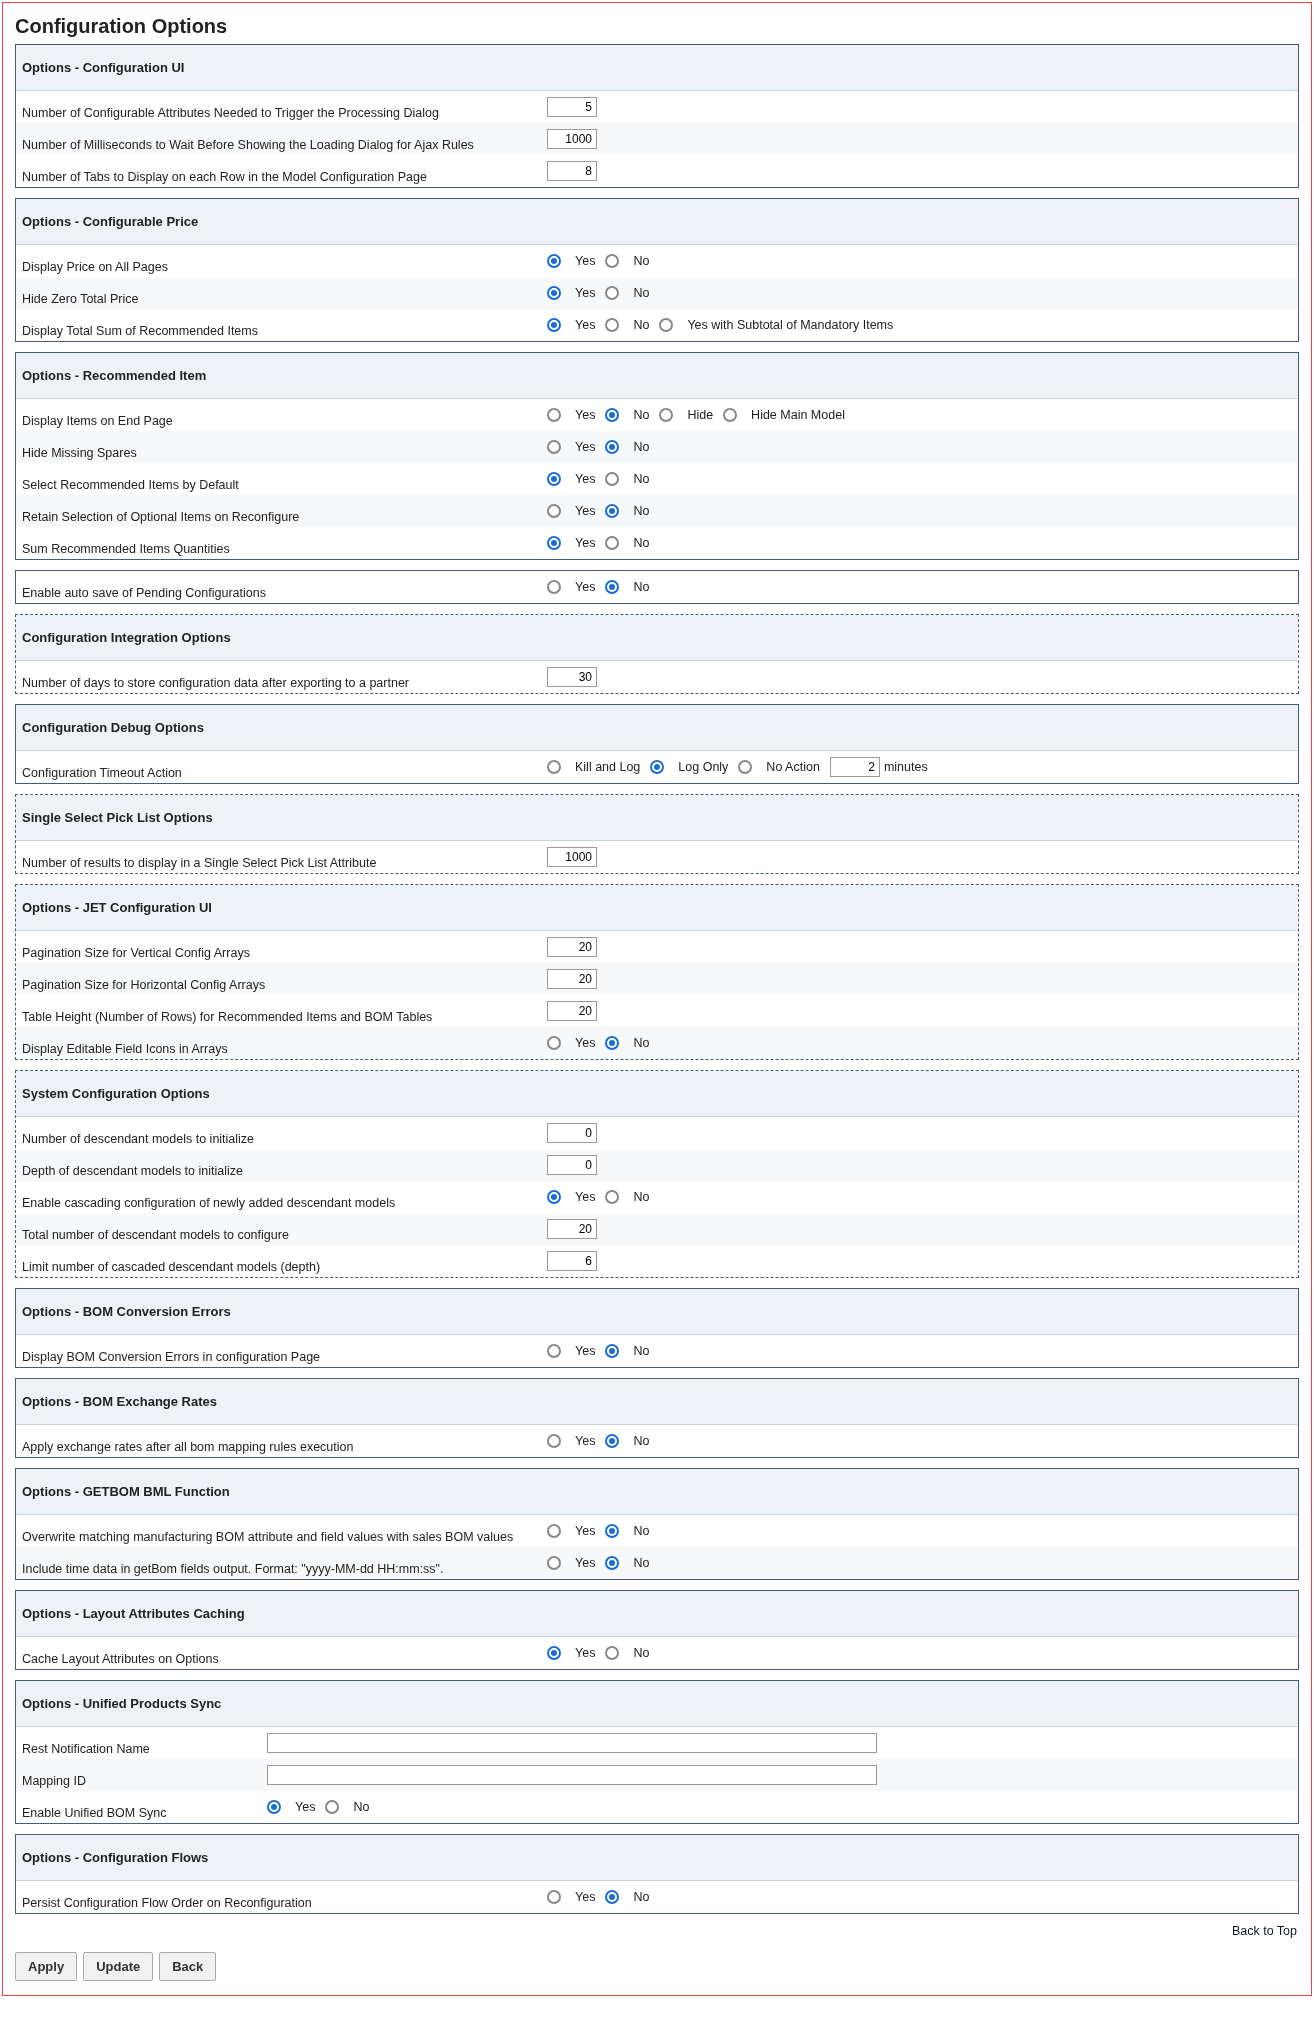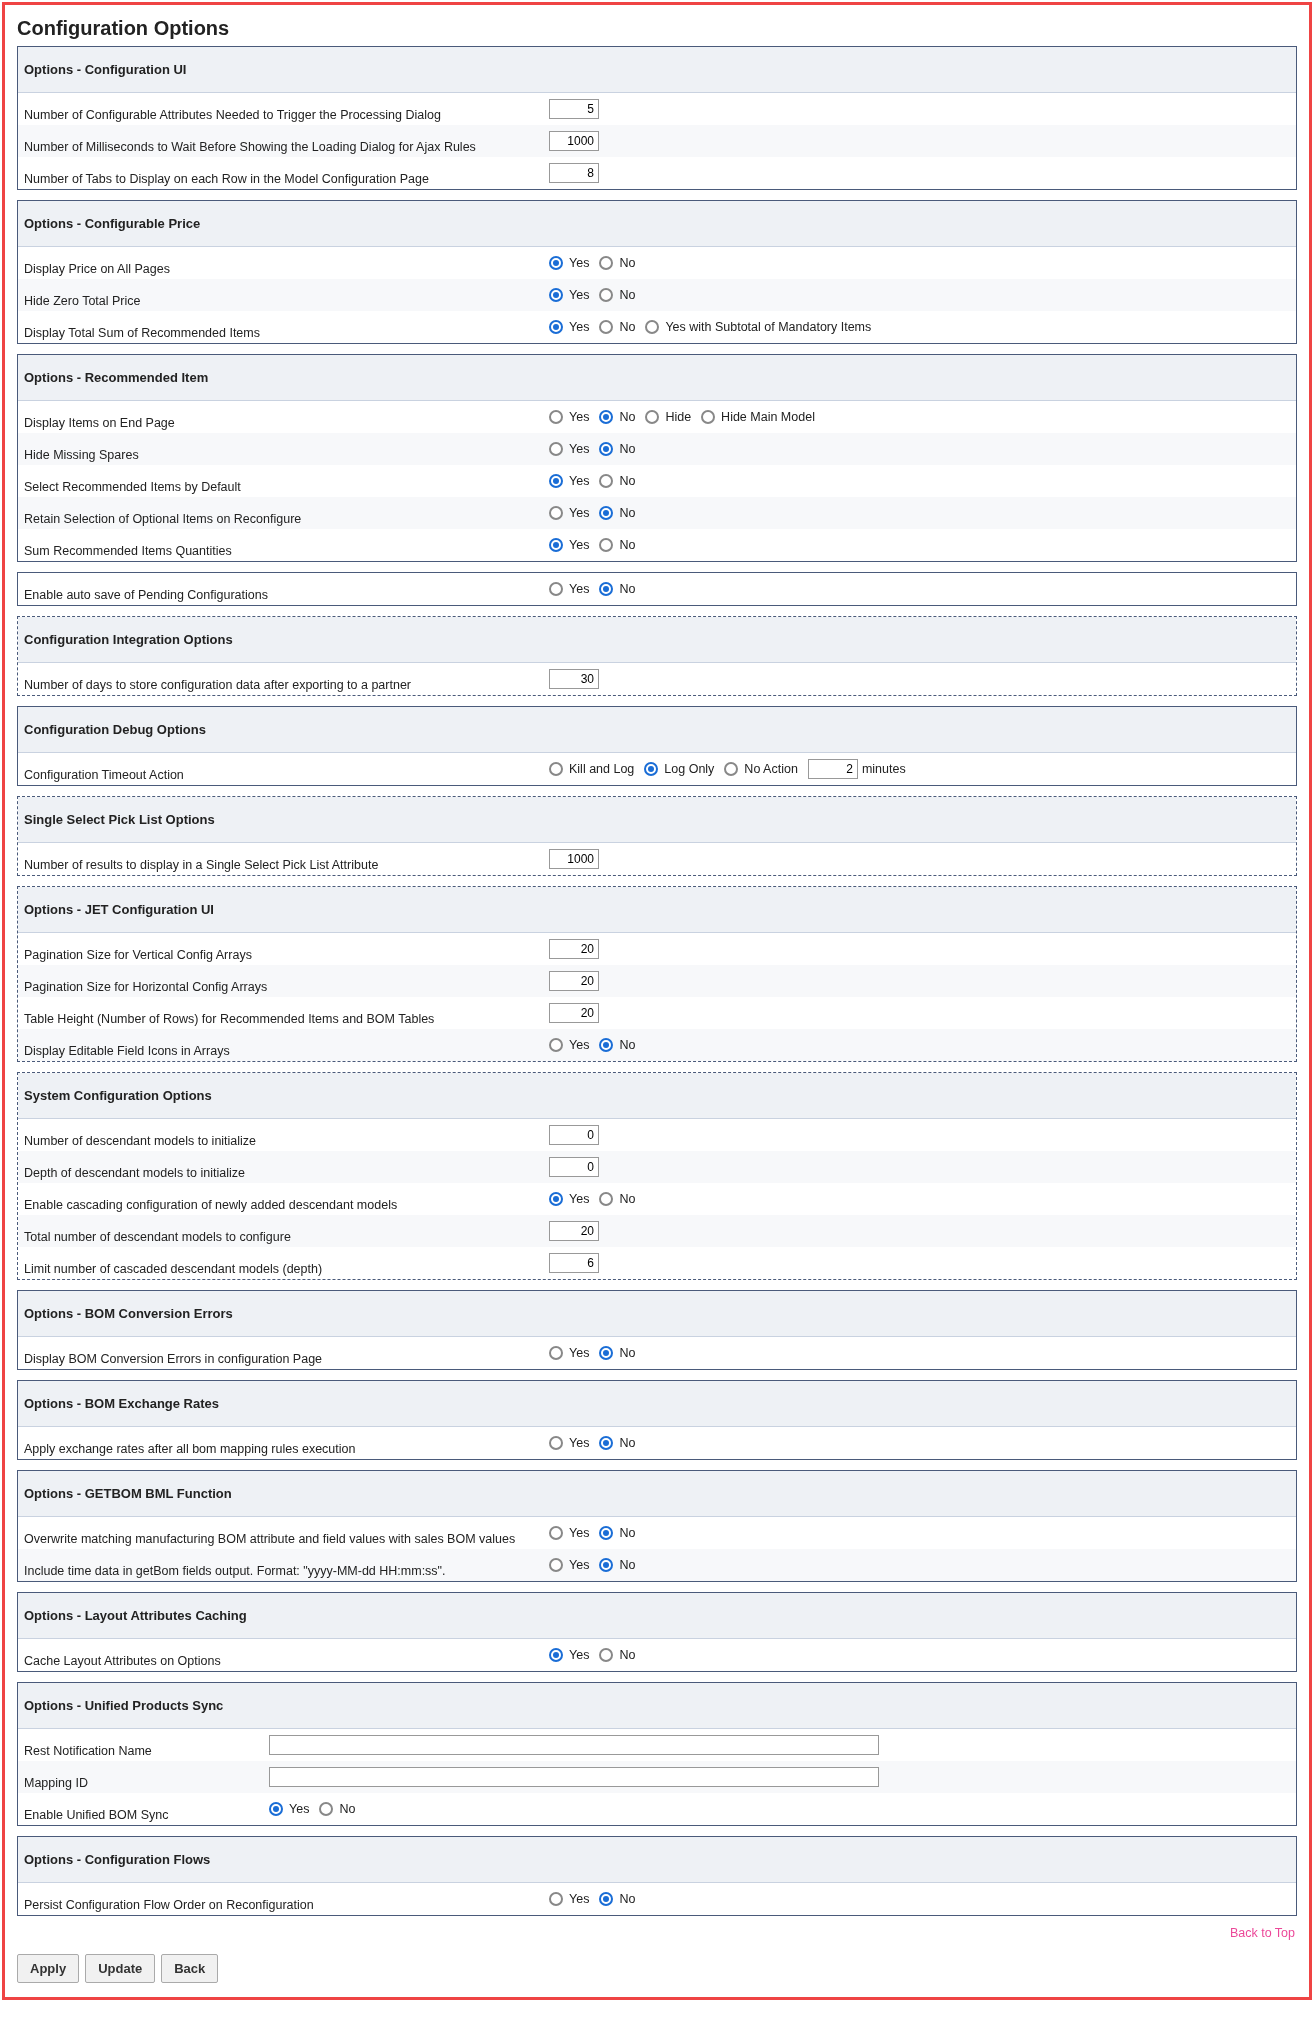--- a/index.html
+++ b/index.html
@@ -5,21 +5,21 @@
   * { box-sizing: border-box; }
   body {
     margin: 0;
     padding: 0;
     font-family: Arial, Helvetica, sans-serif;
     font-size: 12.5px;
     color: #222;
     background: #fff;
   }
   .page {
-    border: 3px solid #ef4444;
+    border: 1px solid #ef4444;
     margin: 2px;
     padding: 10px 12px 14px 12px;
   }
   h1.page-title {
     font-size: 20px;
     font-weight: bold;
     margin: 2px 0 6px 0;
   }
   .section {
     border: 1px solid #4a5a7a;
@@ -69,21 +69,21 @@
     width: 610px;
     height: 20px;
     border: 1px solid #999;
     padding: 1px 4px;
     font-size: 12px;
     background: #fff;
   }
   .radio {
     display: inline-flex;
     align-items: center;
-    gap: 6px;
+    gap: 14px;
     margin-right: 6px;
     cursor: pointer;
   }
   .radio-dot {
     width: 14px;
     height: 14px;
     border-radius: 50%;
     border: 2px solid #888;
     display: inline-flex;
     align-items: center;
@@ -96,21 +96,21 @@
   .radio-dot.sel::after {
     content: "";
     width: 6px;
     height: 6px;
     border-radius: 50%;
     background: #1a6dd6;
     display: block;
   }
   .footer-link {
     text-align: right;
-    color: #ec4899;
+    color: #0f172a;
     font-size: 12.5px;
     margin: 4px 2px 14px 0;
     cursor: pointer;
   }
   .buttons {
     display: flex;
     justify-content: flex-start;
     gap: 6px;
   }
   .btn {

